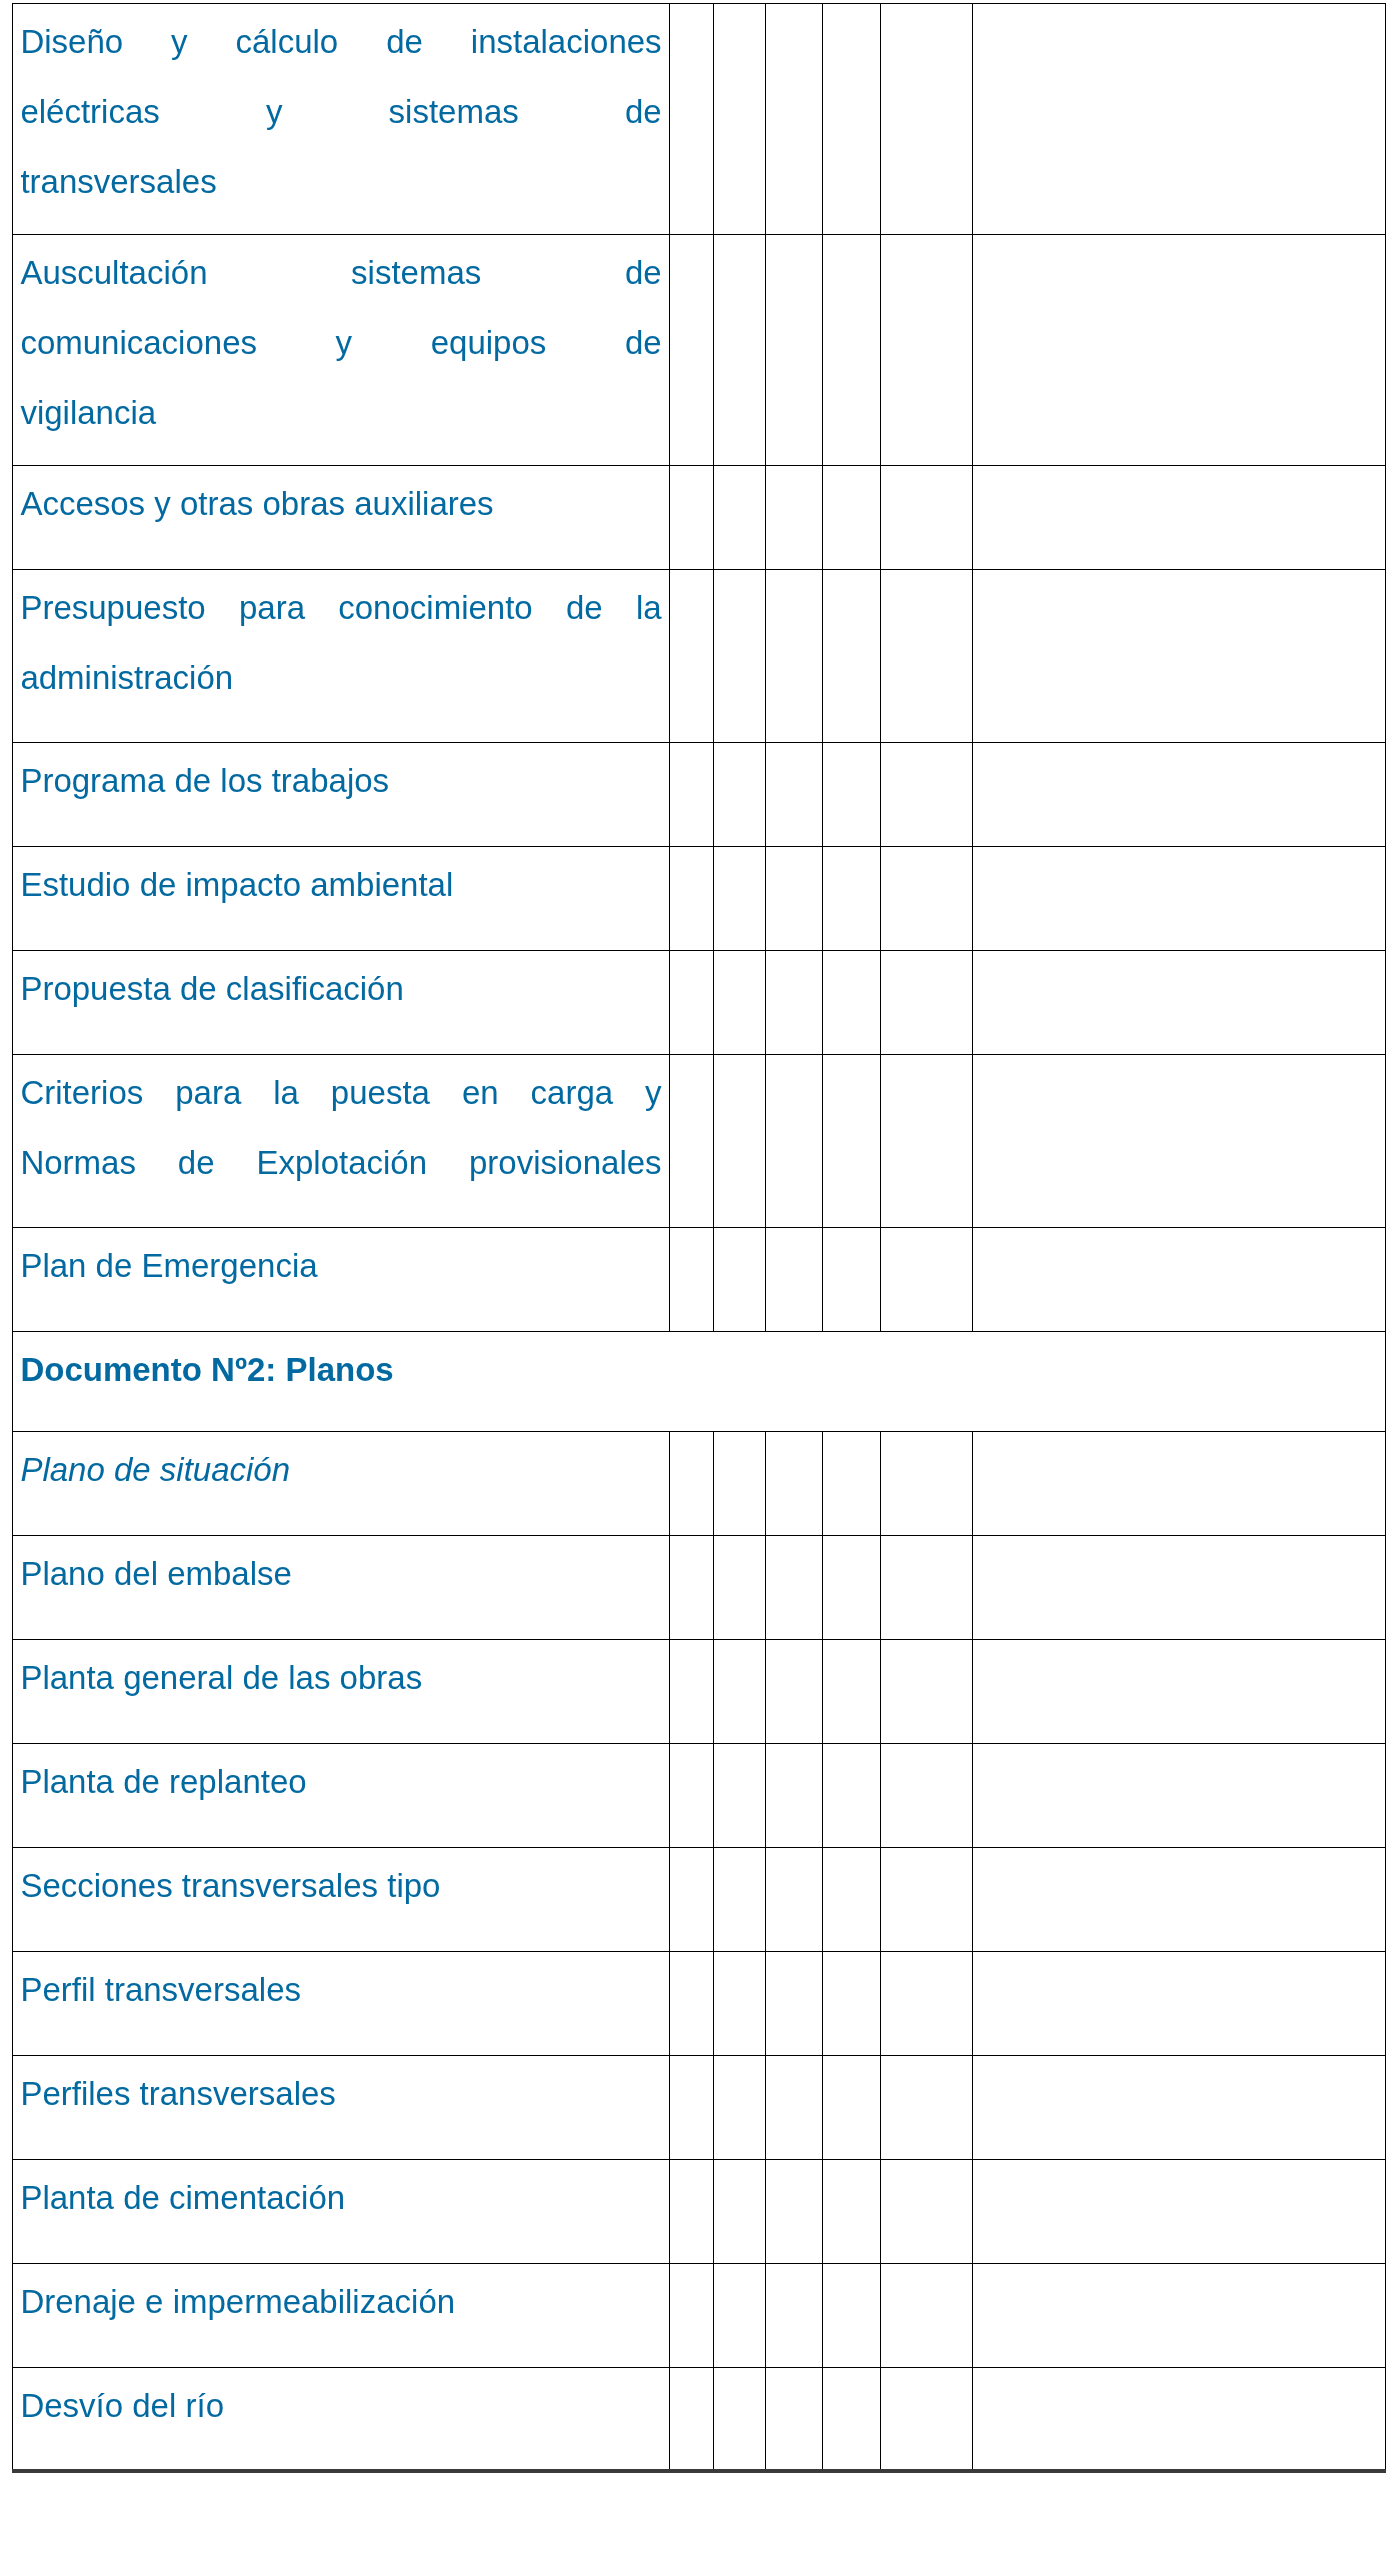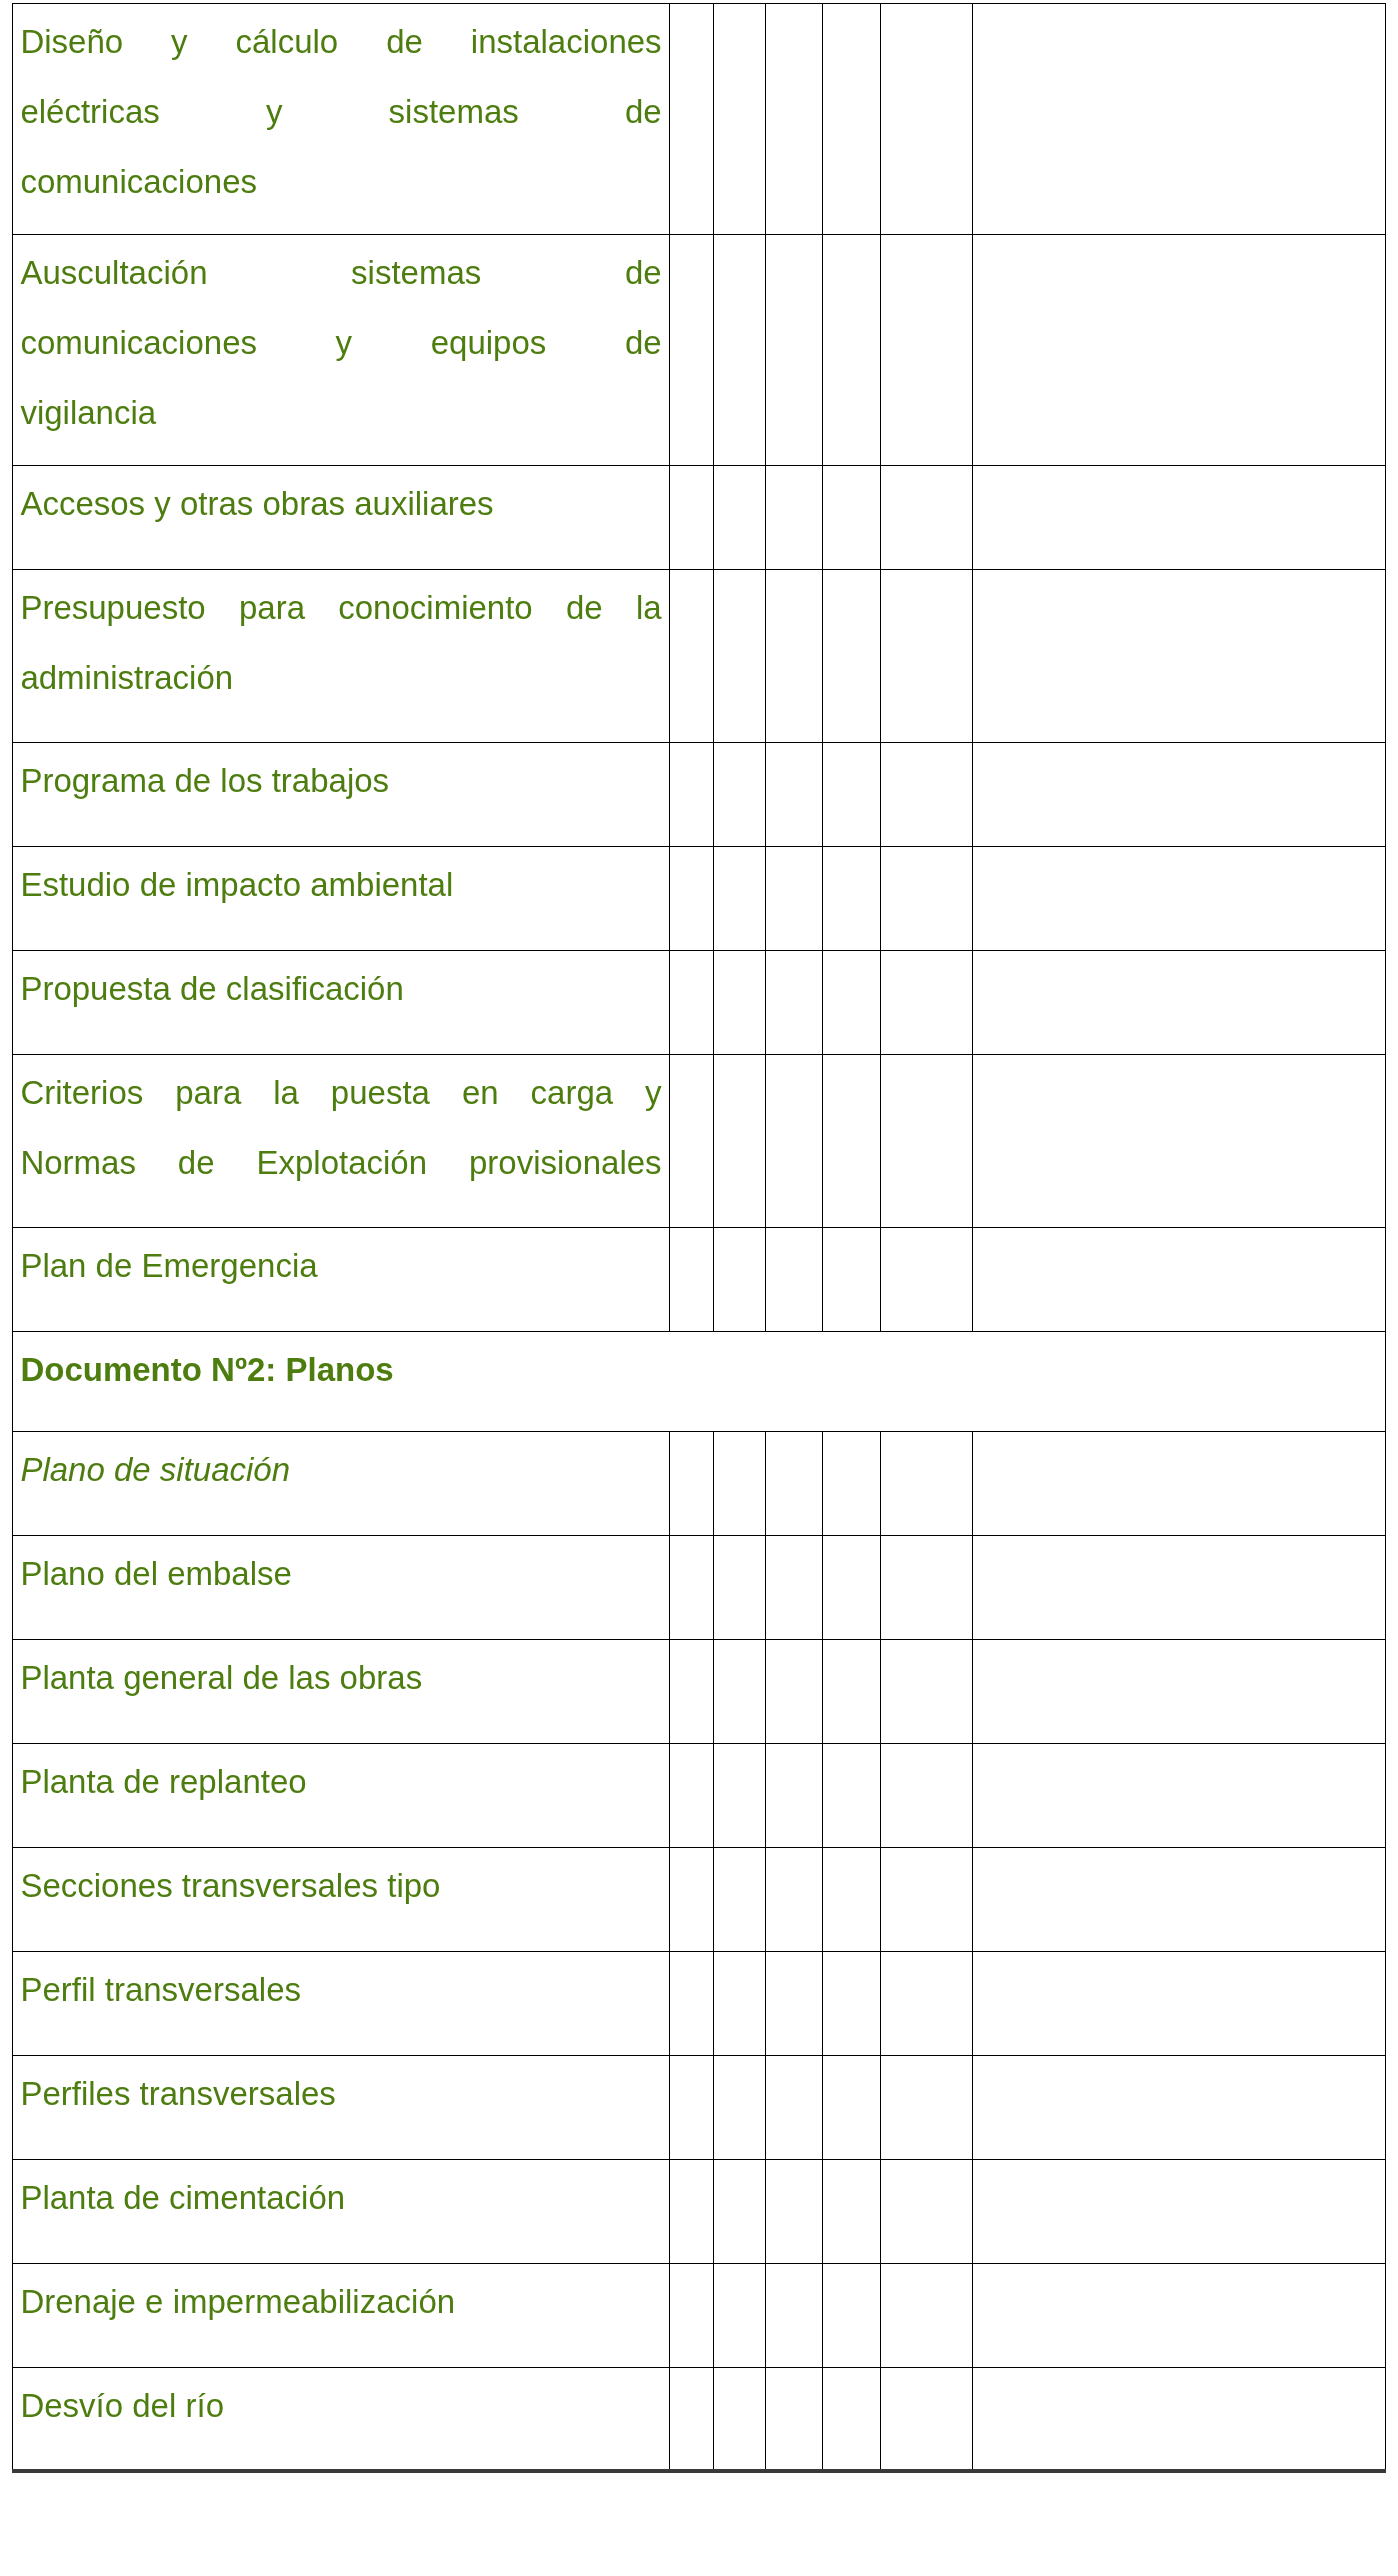--- a/index.html
+++ b/index.html
@@ -26,21 +26,21 @@
   table.checklist td {
     border: 1.9px solid #000000;
     vertical-align: top;
     padding: 3.7px 7.4px 0 7.4px;
     overflow: hidden;
   }
   .label-cell {
     font-family: "Liberation Sans", "DejaVu Sans", sans-serif;
     font-size: 33px;
     line-height: 70px;
-    color: #4d7c0f;
+    color: #0369a1;
   }
   .section-cell {
     font-weight: bold;
   }
   .line {
     height: 70px;
     overflow: hidden;
     text-align: left;
     white-space: nowrap;
   }
@@ -71,21 +71,21 @@
       <col style="width:57px">
       <col style="width:58px">
       <col style="width:92px">
       <col style="width:413px">
     </colgroup>
     <tbody>
         <tr style="height: 231px;">
           <td class="label-cell">
             <div class="line stretch">Diseño y cálculo de instalaciones</div>
             <div class="line stretch">eléctricas y sistemas de</div>
-            <div class="line">comunicaciones</div>
+            <div class="line">transversales</div>
           </td>
           <td class="check-cell"></td>
           <td class="check-cell"></td>
           <td class="check-cell"></td>
           <td class="check-cell"></td>
           <td class="check-cell"></td>
           <td class="check-cell"></td>
         </tr>
         <tr style="height: 231px;">
           <td class="label-cell">

